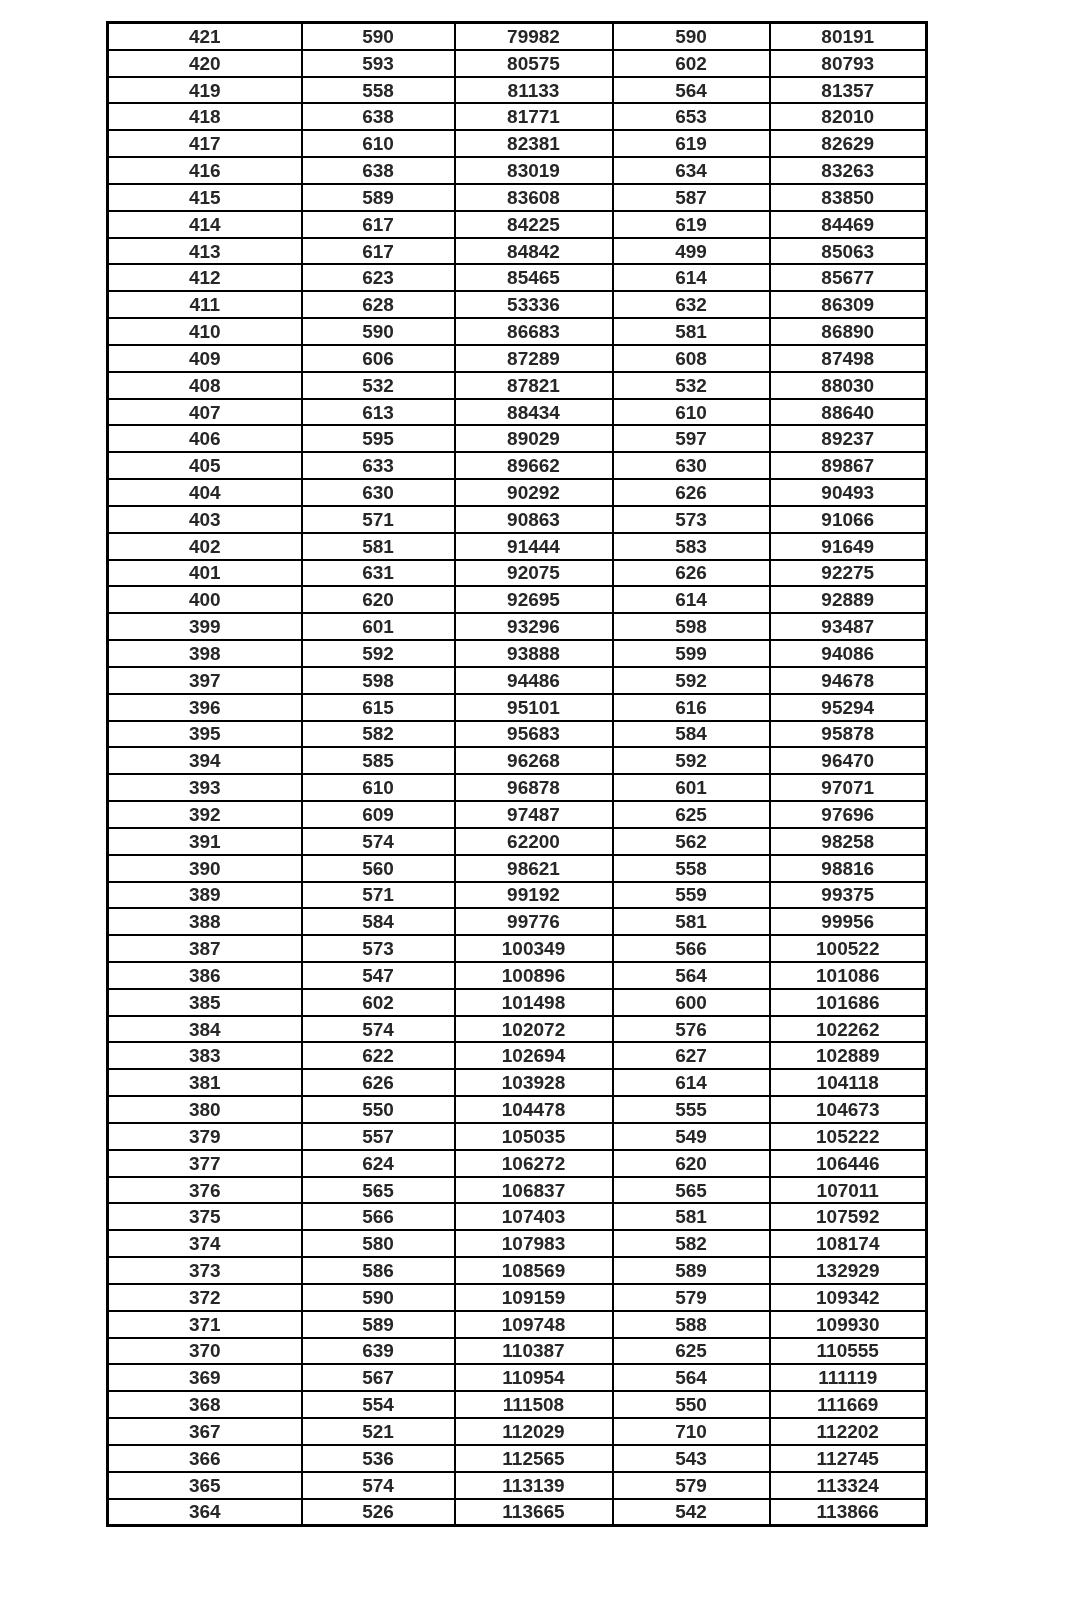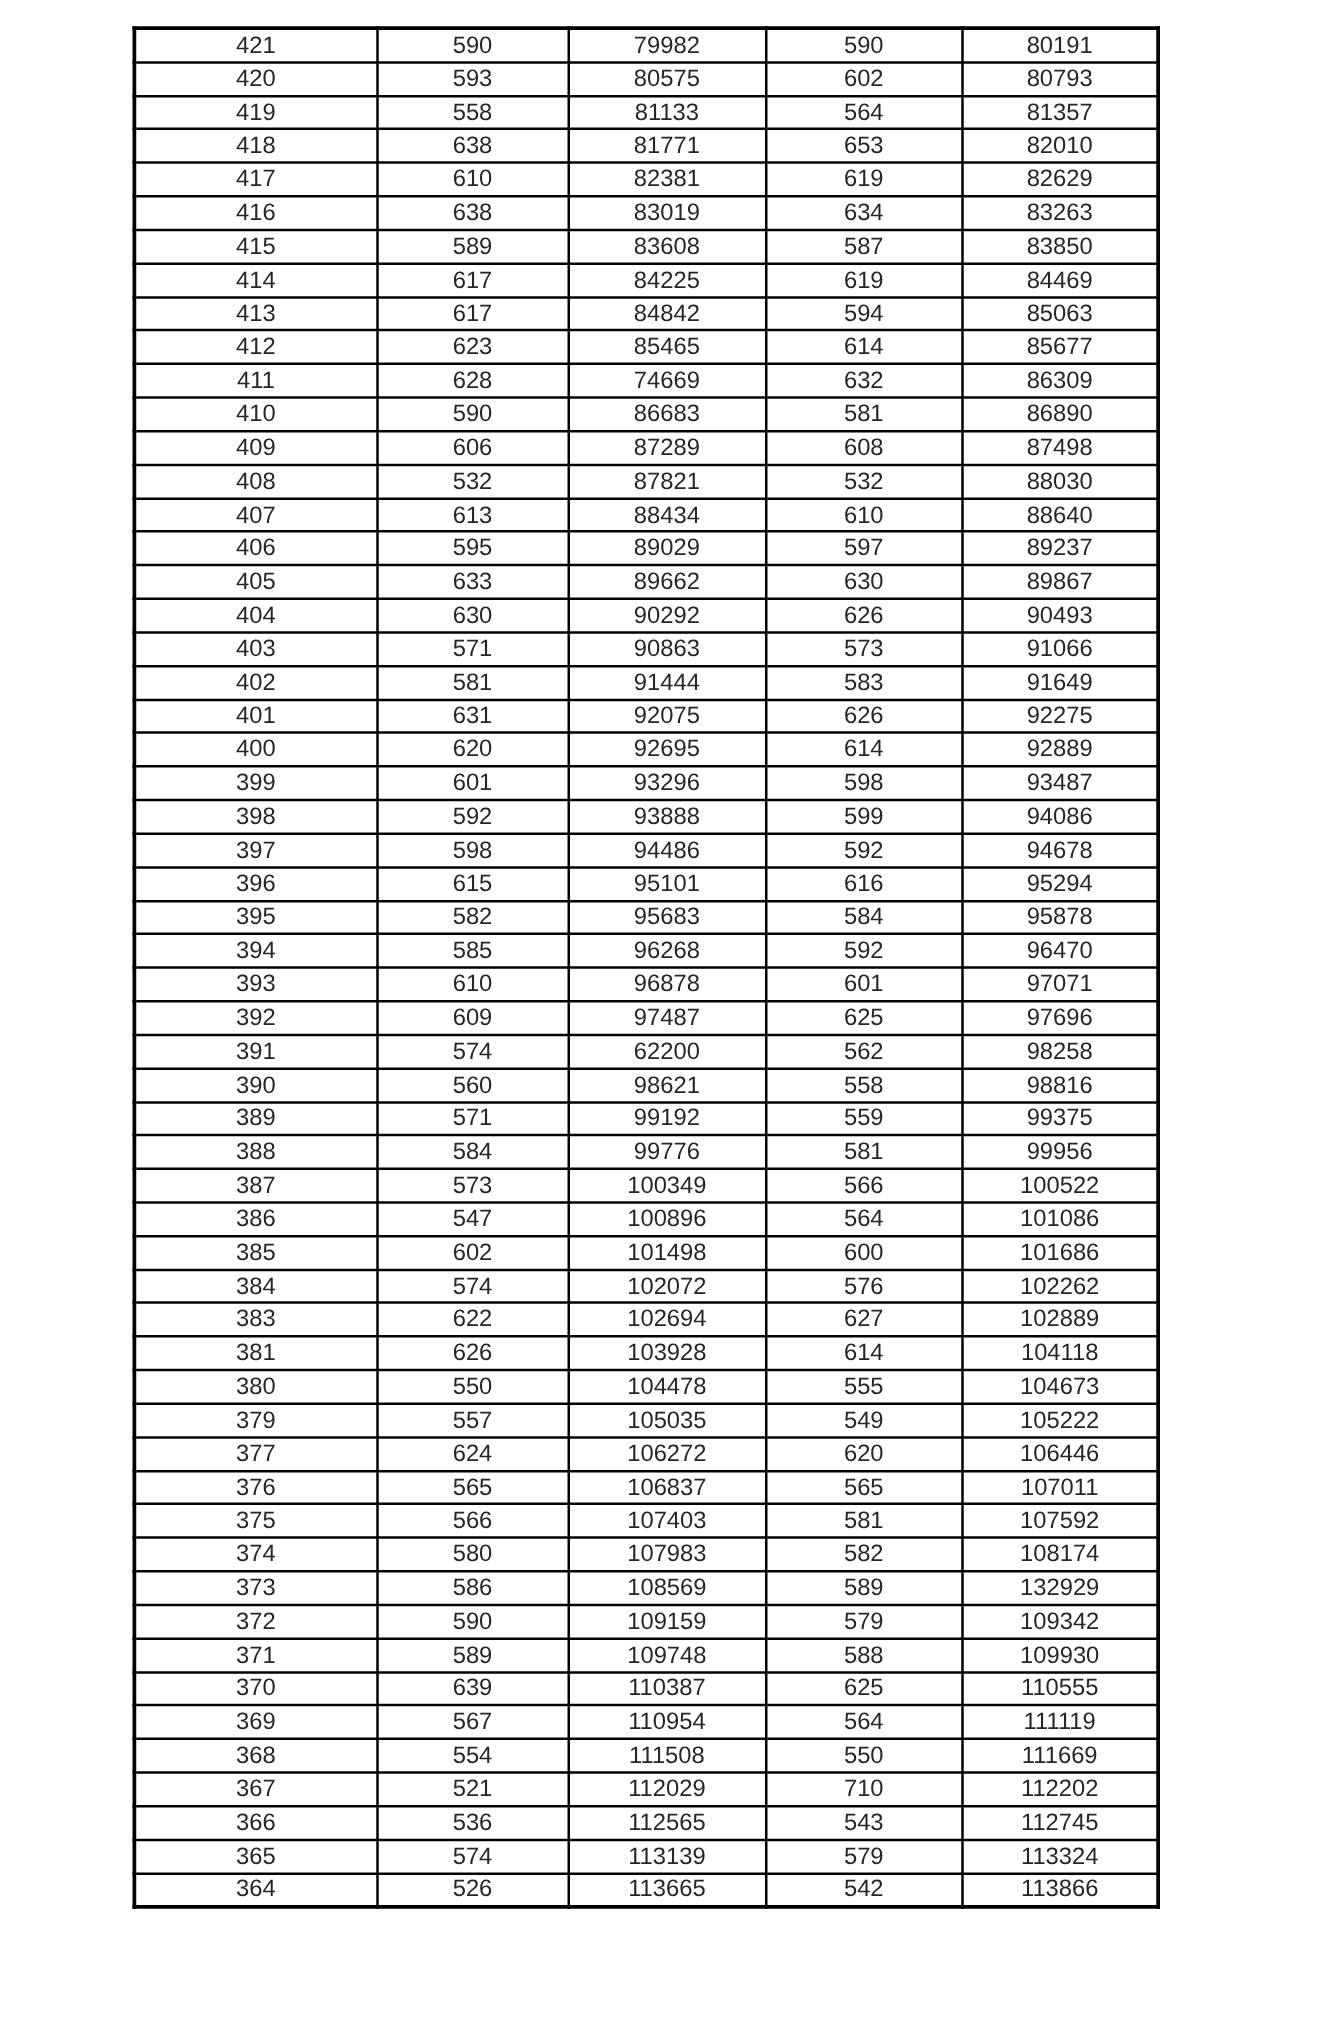--- a/index.html
+++ b/index.html
@@ -13,20 +13,21 @@
     position: relative;
     font-family: "Liberation Sans", sans-serif;
   }
   table.score-table {
     position: absolute;
     left: 106px;
     top: 21px;
     border-collapse: collapse;
     table-layout: fixed;
     border: 3px solid #000000;
+    font-weight: bold;
   }
   table.score-table td {
     border: 2px solid #000000;
     padding: 0;
     height: 24.83px; 
     text-align: center;
     vertical-align: middle;
     font-size: 19px;
     line-height: 1;
     color: #262626;
@@ -104,34 +105,34 @@
         <td>414</td>
         <td>617</td>
         <td>84225</td>
         <td>619</td>
         <td>84469</td>
       </tr>
       <tr>
         <td>413</td>
         <td>617</td>
         <td>84842</td>
-        <td>594</td>
+        <td>499</td>
         <td>85063</td>
       </tr>
       <tr>
         <td>412</td>
         <td>623</td>
         <td>85465</td>
         <td>614</td>
         <td>85677</td>
       </tr>
       <tr>
         <td>411</td>
         <td>628</td>
-        <td>74669</td>
+        <td>53336</td>
         <td>632</td>
         <td>86309</td>
       </tr>
       <tr>
         <td>410</td>
         <td>590</td>
         <td>86683</td>
         <td>581</td>
         <td>86890</td>
       </tr>

